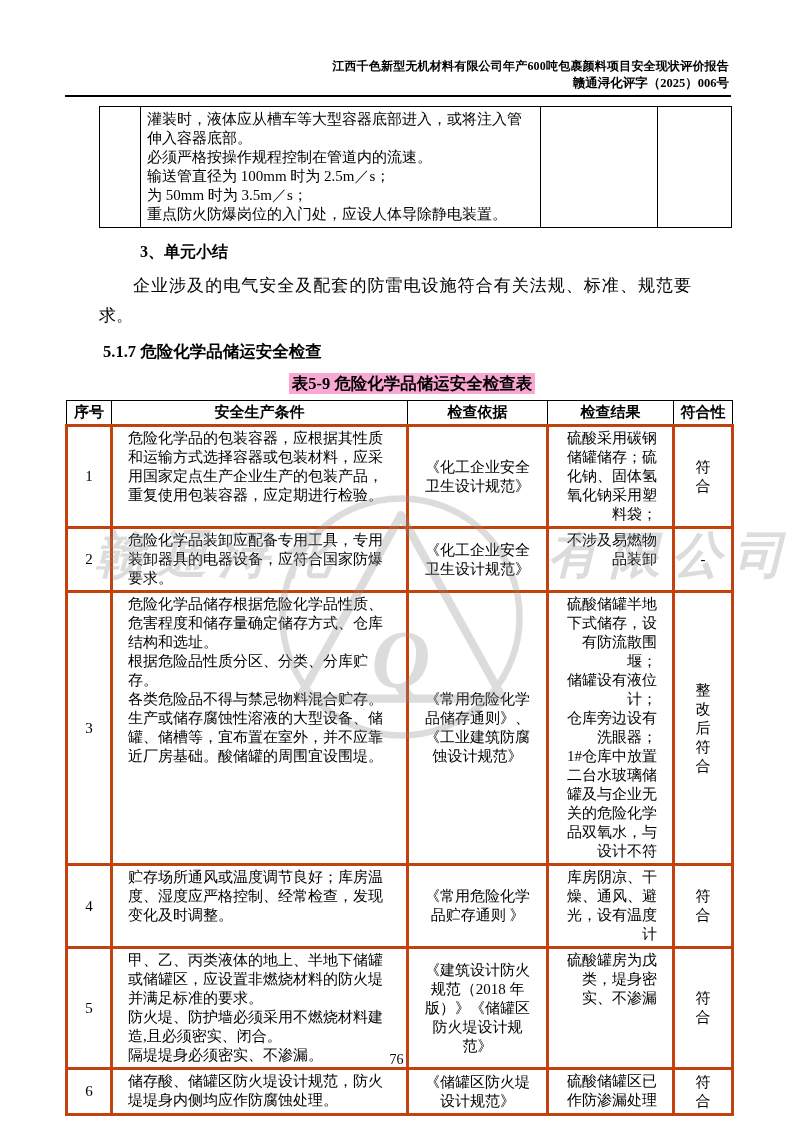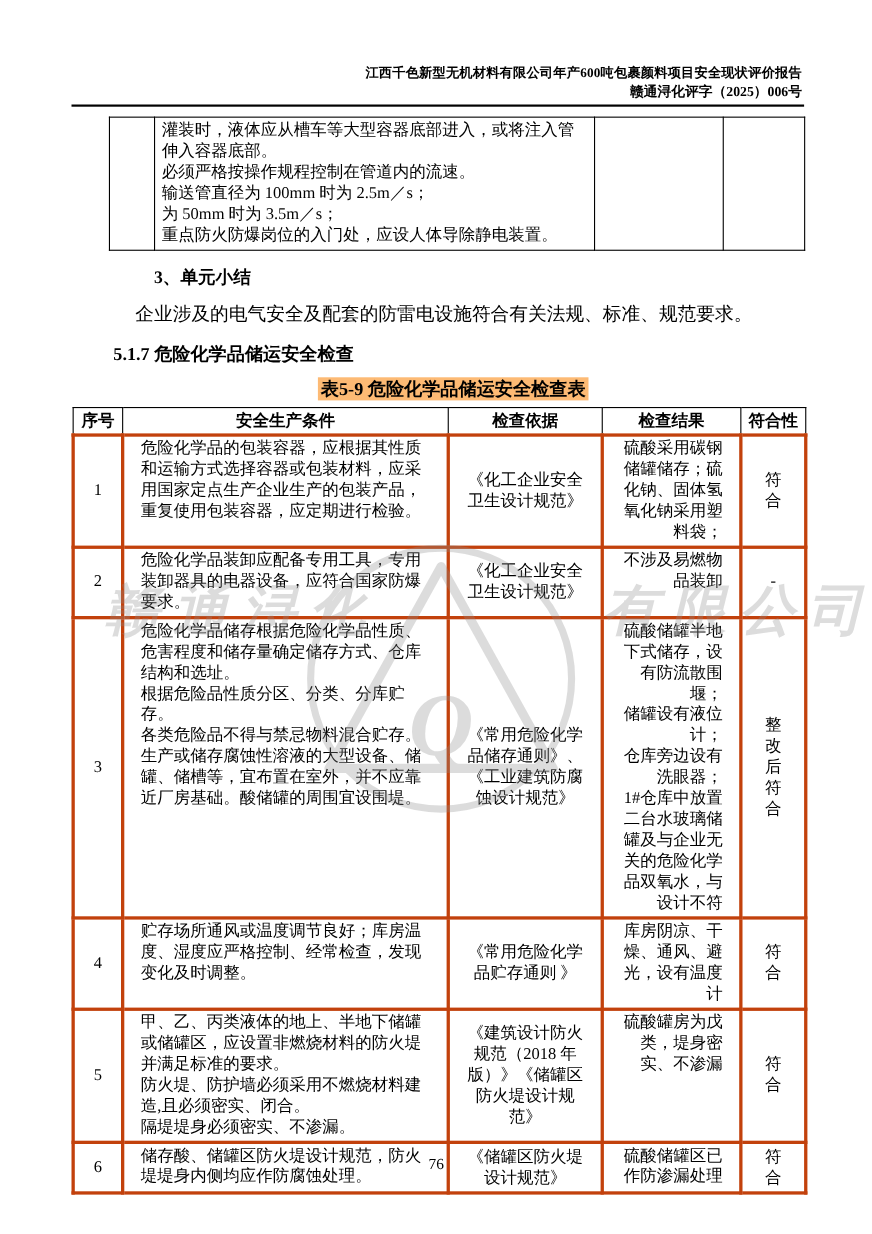--- a/index.html
+++ b/index.html
@@ -35,21 +35,21 @@
     border:1px solid #000;
     vertical-align:top;
     padding:3px 6px;
     line-height:19px;
   }
   .pre { white-space:pre-wrap; }
 
   
   .h-summary { font-size:16px; font-weight:bold; margin:14px 0 8px 75px; }
   .para      { font-size:17px; line-height:30px; text-indent:2em;
-               margin:0 40px 8px 24px; text-align:justify; }
+               margin:0 40px 8px 34px; text-align:justify; }
   .h-517     { font-size:16.5px; font-weight:bold; margin:10px 0 10px 38px; }
   .h-sub     { font-size:16.5px; font-weight:bold; margin:4px 0 10px 77px; }
   .caption   { text-align:center; font-size:16.5px; font-weight:bold; margin:2px 0 5px 0; }
   .caption .hl { padding:1px 3px; }
 
   
   .main-table { width:666px; font-size:15px; }
   .main-table th {
     border:1px solid #000;
     font-size:15px; font-weight:bold;
@@ -128,21 +128,21 @@
     </tr>
   </tbody>
     </table>
 
   <div class="h-summary">3、单元小结</div>
   <p class="para">企业涉及的电气安全及配套的防雷电设施符合有关法规、标准、规范要求。</p>
 
   <div class="h-517">5.1.7 危险化学品储运安全检查</div>
 
   <div class="caption">
-    <span class="hl" style="background-color: #fdba74; margin-left: 28px;">表5-9 危险化学品储运安全检查表</span>
+    <span class="hl" style="background-color: #f9a8d4; margin-left: 28px;">表5-9 危险化学品储运安全检查表</span>
   </div>
 
   <table class="main-table">
     <colgroup>
         <col style="width:45px">
         <col style="width:296px">
         <col style="width:140px">
         <col style="width:126px">
         <col style="width:59px">
       </colgroup>

